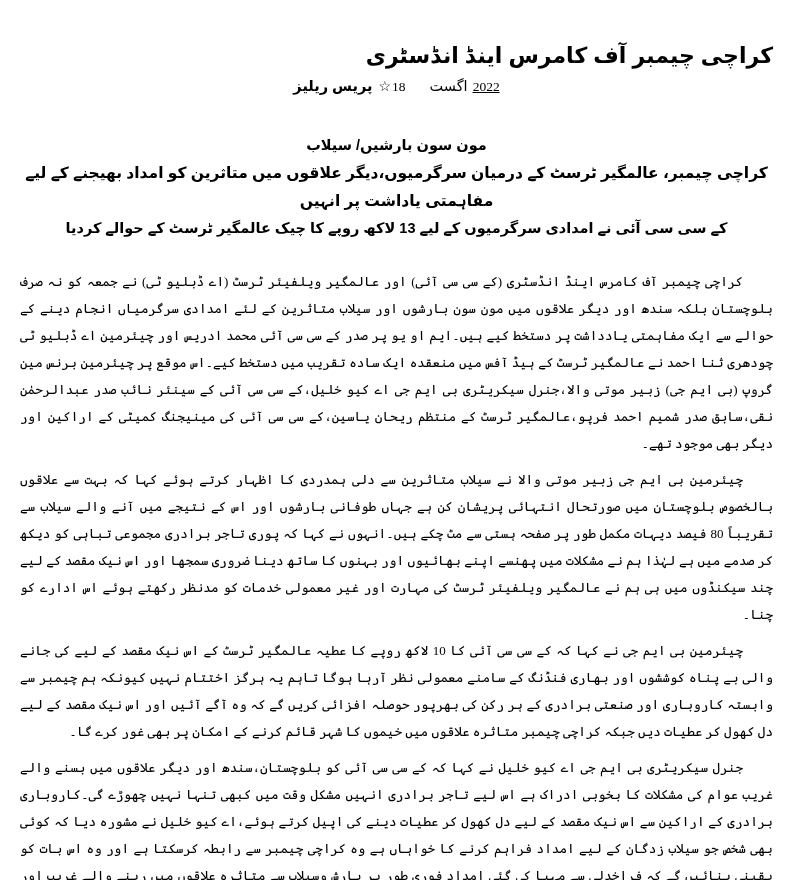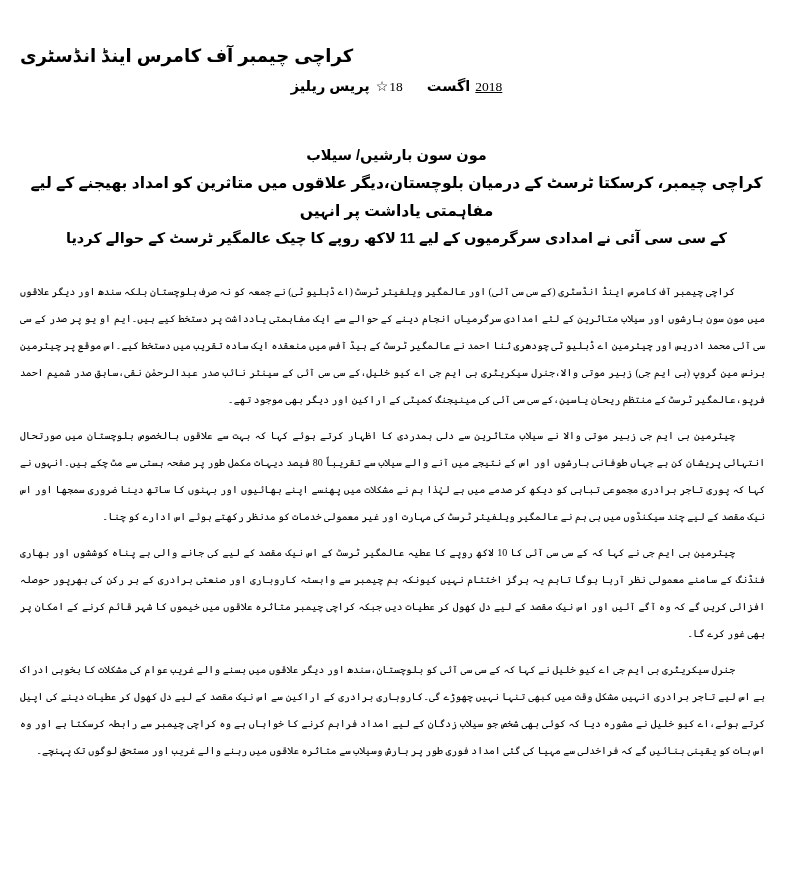--- a/index.html
+++ b/index.html
@@ -15,24 +15,24 @@
     background: #ffffff;
     overflow: hidden;
     font-family: "Liberation Serif", "DejaVu Serif", serif;
     color: #000000;
     box-sizing: border-box;
     padding: 44px 20px 0 20px;
   }
   
   .doc-title {
     direction: rtl;
-    text-align: left;
+    text-align: right;
     font-family: "Liberation Sans", "DejaVu Sans", sans-serif;
     font-weight: bold;
-    font-size: 18px;
+    font-size: 22px;
     line-height: 24px;
     margin: 0;
   }
   .date-line {
     direction: ltr;            
     text-align: center;
     margin-top: 7px;
     font-size: 14.5px;
     line-height: 22px;
     white-space: nowrap;
@@ -44,70 +44,70 @@
     unicode-bidi: isolate;
   }
   .date-line .star {
     font-weight: normal;
     font-size: 14px;
     padding: 0 1px 0 6px;
   }
   .date-line .day { font-size: 13.5px; }
   .date-line .month {
     font-family: "Liberation Sans", "DejaVu Sans", sans-serif;
-    font-weight: bold;
+    font-weight: normal;
     direction: rtl;
     unicode-bidi: isolate;
     margin-left: 24px;
   }
   .date-line .year {
     text-decoration: underline;
     font-size: 13.5px;
     padding-left: 5px;
   }
   
   .headlines {
-    margin-top: 44px;
+    margin-top: 34px;
     direction: rtl;
     text-align: center;
     font-family: "Liberation Sans", "DejaVu Sans", sans-serif;
     font-weight: bold;
   }
   .headline { margin: 0; }
   .headline.h-small  { font-size: 14.5px; line-height: 27px; }
   .headline.h-large  { font-size: 15.5px; line-height: 28px; }
   
   .body-text {
     margin-top: 26px;
     direction: rtl;
     text-align: justify;
   }
   .body-text p {
-    margin: 0 8px 9px 0;
-    font-size: 10px;
+    margin: 0 0 9px 0;
+    font-size: 13px;
     line-height: 27px;
     text-indent: 30px;        
   }
 </style>
 </head>
 <body>
 
 <div class="page">
 
   <h1 class="doc-title">کراچی چیمبر آف کامرس اینڈ انڈسٹری</h1>
 
   <div class="date-line">
-    <span class="lbl">پریس ریلیز</span><span class="star">☆</span><span class="day">18</span><span class="month">اگست</span><span class="year">2018</span>
+    <span class="lbl">پریس ریلیز</span><span class="star">☆</span><span class="day">18</span><span class="month">اگست</span><span class="year">2022</span>
   </div>
 
   <div class="headlines">
     <p class="headline h-small">مون سون بارشیں/ سیلاب</p>
-    <p class="headline h-large">کراچی چیمبر، کرسکتا ٹرسٹ کے درمیان بلوچستان،دیگر علاقوں میں متاثرین کو امداد بھیجنے کے لیے</p>
+    <p class="headline h-large">کراچی چیمبر، عالمگیر ٹرسٹ کے درمیان سرگرمیوں،دیگر علاقوں میں متاثرین کو امداد بھیجنے کے لیے</p>
     <p class="headline h-large">مفاہمتی یاداشت پر انہیں</p>
-    <p class="headline h-small">کے سی سی آئی نے امدادی سرگرمیوں کے لیے 11 لاکھ روپے کا چیک عالمگیر ٹرسٹ کے حوالے کردیا</p>
+    <p class="headline h-small">کے سی سی آئی نے امدادی سرگرمیوں کے لیے 13 لاکھ روپے کا چیک عالمگیر ٹرسٹ کے حوالے کردیا</p>
   </div>
 
   <div class="body-text">
     <p>کراچی چیمبر آف کامرس اینڈ انڈسٹری (کے سی سی آئی) اور عالمگیر ویلفیئر ٹرسٹ (اے ڈبلیو ٹی) نے جمعہ کو نہ صرف بلوچستان بلکہ سندھ اور دیگر علاقوں میں مون سون بارشوں اور سیلاب متاثرین کے لئے امدادی سرگرمیاں انجام دینے کے حوالے سے ایک مفاہمتی یادداشت پر دستخط کیے ہیں۔ایم او یو پر صدر کے سی سی آئی محمد ادریس اور چیئرمین اے ڈبلیو ٹی چودھری ثنا احمد نے عالمگیر ٹرسٹ کے ہیڈ آفس میں منعقدہ ایک سادہ تقریب میں دستخط کیے۔اس موقع پر چیئرمین برنس مین گروپ (بی ایم جی) زبیر موتی والا،جنرل سیکریٹری بی ایم جی اے کیو خلیل،کے سی سی آئی کے سینئر نائب صدر عبدالرحمٰن نقی،سابق صدر شمیم احمد فرپو،عالمگیر ٹرسٹ کے منتظم ریحان یاسین،کے سی سی آئی کی مینیجنگ کمیٹی کے اراکین اور دیگر بھی موجود تھے۔</p>
     <p>چیئرمین بی ایم جی زبیر موتی والا نے سیلاب متاثرین سے دلی ہمدردی کا اظہار کرتے ہوئے کہا کہ بہت سے علاقوں بالخصوص بلوچستان میں صورتحال انتہائی پریشان کن ہے جہاں طوفانی بارشوں اور اس کے نتیجے میں آنے والے سیلاب سے تقریباً 80 فیصد دیہات مکمل طور پر صفحہ ہستی سے مٹ چکے ہیں۔انہوں نے کہا کہ پوری تاجر برادری مجموعی تباہی کو دیکھ کر صدمے میں ہے لہٰذا ہم نے مشکلات میں پھنسے اپنے بھائیوں اور بہنوں کا ساتھ دینا ضروری سمجھا اور اس نیک مقصد کے لیے چند سیکنڈوں میں ہی ہم نے عالمگیر ویلفیئر ٹرسٹ کی مہارت اور غیر معمولی خدمات کو مدنظر رکھتے ہوئے اس ادارے کو چنا۔</p>
     <p>چیئرمین بی ایم جی نے کہا کہ کے سی سی آئی کا 10 لاکھ روپے کا عطیہ عالمگیر ٹرسٹ کے اس نیک مقصد کے لیے کی جانے والی بے پناہ کوششوں اور بھاری فنڈنگ کے سامنے معمولی نظر آرہا ہوگا تاہم یہ ہرگز اختتام نہیں کیونکہ ہم چیمبر سے وابستہ کاروباری اور صنعتی برادری کے ہر رکن کی بھرپور حوصلہ افزائی کریں گے کہ وہ آگے آئیں اور اس نیک مقصد کے لیے دل کھول کر عطیات دیں جبکہ کراچی چیمبر متاثرہ علاقوں میں خیموں کا شہر قائم کرنے کے امکان پر بھی غور کرے گا۔</p>
     <p>جنرل سیکریٹری بی ایم جی اے کیو خلیل نے کہا کہ کے سی سی آئی کو بلوچستان،سندھ اور دیگر علاقوں میں بسنے والے غریب عوام کی مشکلات کا بخوبی ادراک ہے اس لیے تاجر برادری انہیں مشکل وقت میں کبھی تنہا نہیں چھوڑے گی۔کاروباری برادری کے اراکین سے اس نیک مقصد کے لیے دل کھول کر عطیات دینے کی اپیل کرتے ہوئے،اے کیو خلیل نے مشورہ دیا کہ کوئی بھی شخص جو سیلاب زدگان کے لیے امداد فراہم کرنے کا خواہاں ہے وہ کراچی چیمبر سے رابطہ کرسکتا ہے اور وہ اس بات کو یقینی بنائیں گے کہ فراخدلی سے مہیا کی گئی امداد فوری طور پر بارش وسیلاب سے متاثرہ علاقوں میں رہنے والے غریب اور مستحق لوگوں تک پہنچے۔</p>
 
   </div>
 

